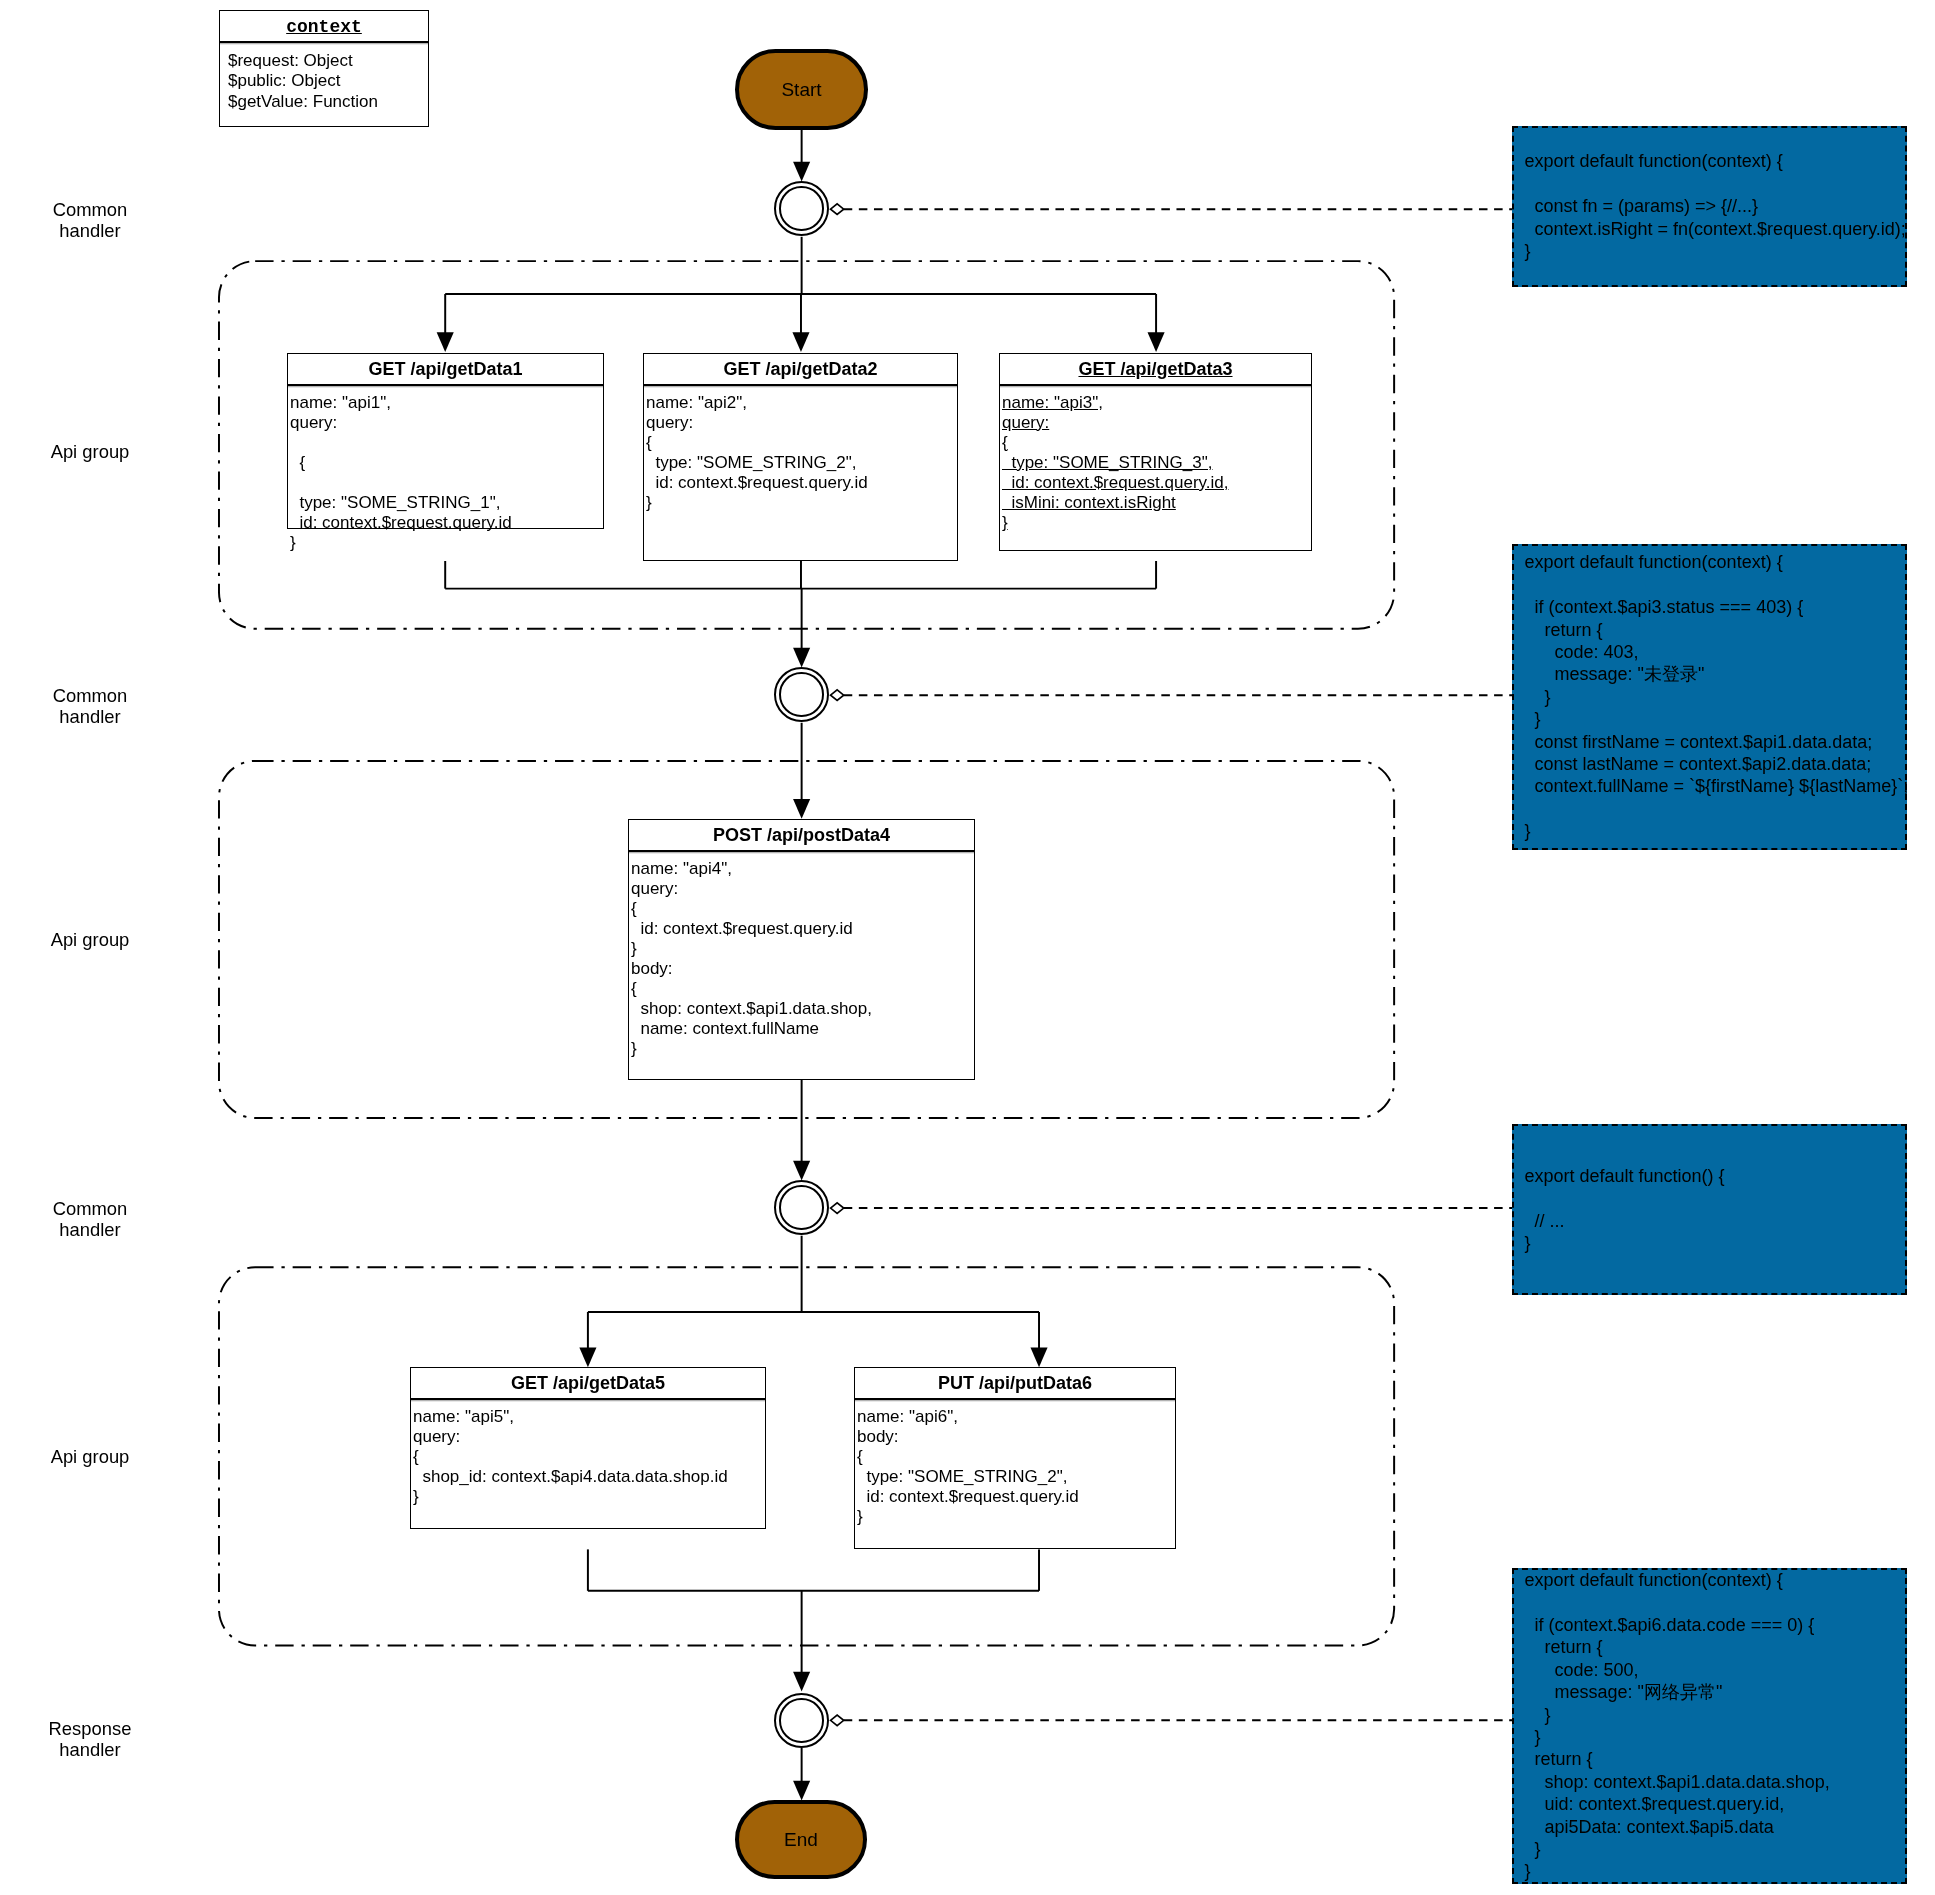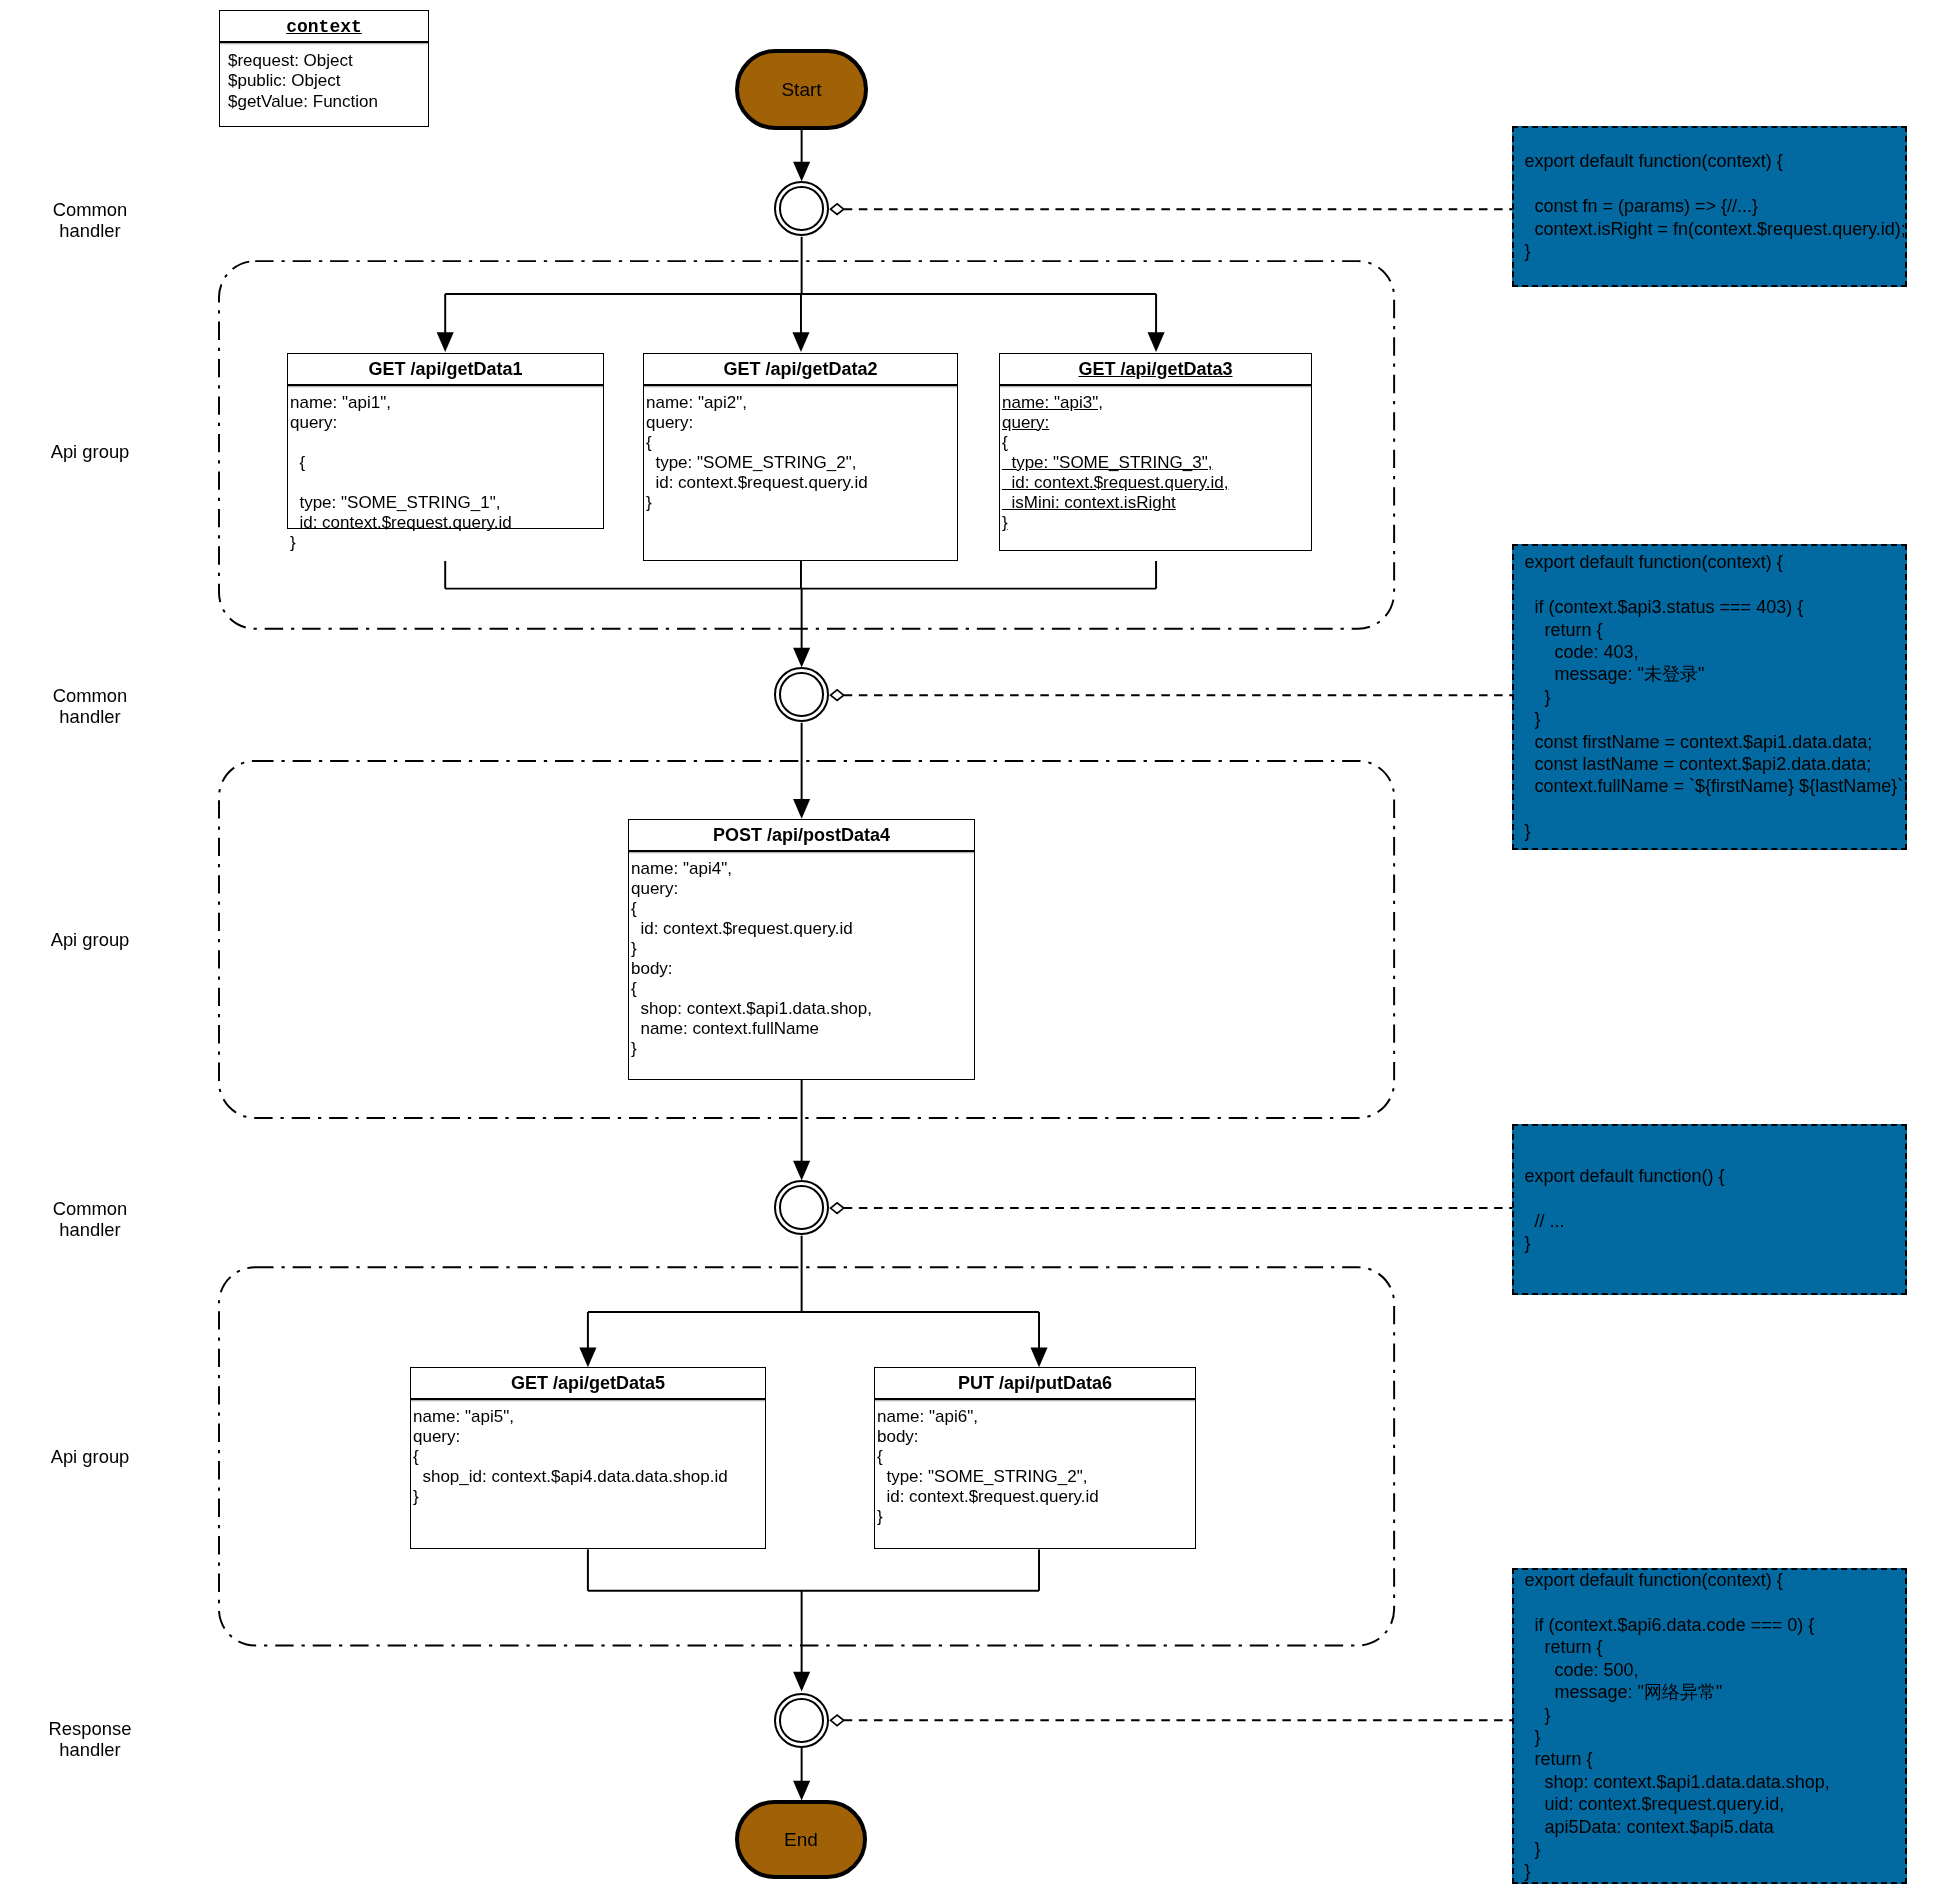--- a/index.html
+++ b/index.html
@@ -160,29 +160,29 @@
 {
   id: context.$request.query.id
 }
 body:
 {
   shop: context.$api1.data.shop,
   name: context.fullName
 }</div>
   </div>
 
-  <div class="uml-box" style="left:410px;top:1367px;width:356px;height:182px;">
+  <div class="uml-box" style="left:410px;top:1367px;width:356px;height:162px;">
     <div class="uml-header">GET /api/getData5</div>
     <div class="uml-body">name: "api5",
 query:
 {
   shop_id: context.$api4.data.data.shop.id
 }</div>
   </div>
-  <div class="uml-box" style="left:874px;top:1367px;width:322px;height:182px;">
+  <div class="uml-box" style="left:854px;top:1367px;width:322px;height:182px;">
     <div class="uml-header">PUT /api/putData6</div>
     <div class="uml-body">name: "api6",
 body:
 {
   type: "SOME_STRING_2",
   id: context.$request.query.id
 }</div>
   </div>
 
   <div class="code-box" style="left:1512px;top:126px;width:395px;height:161px;">

